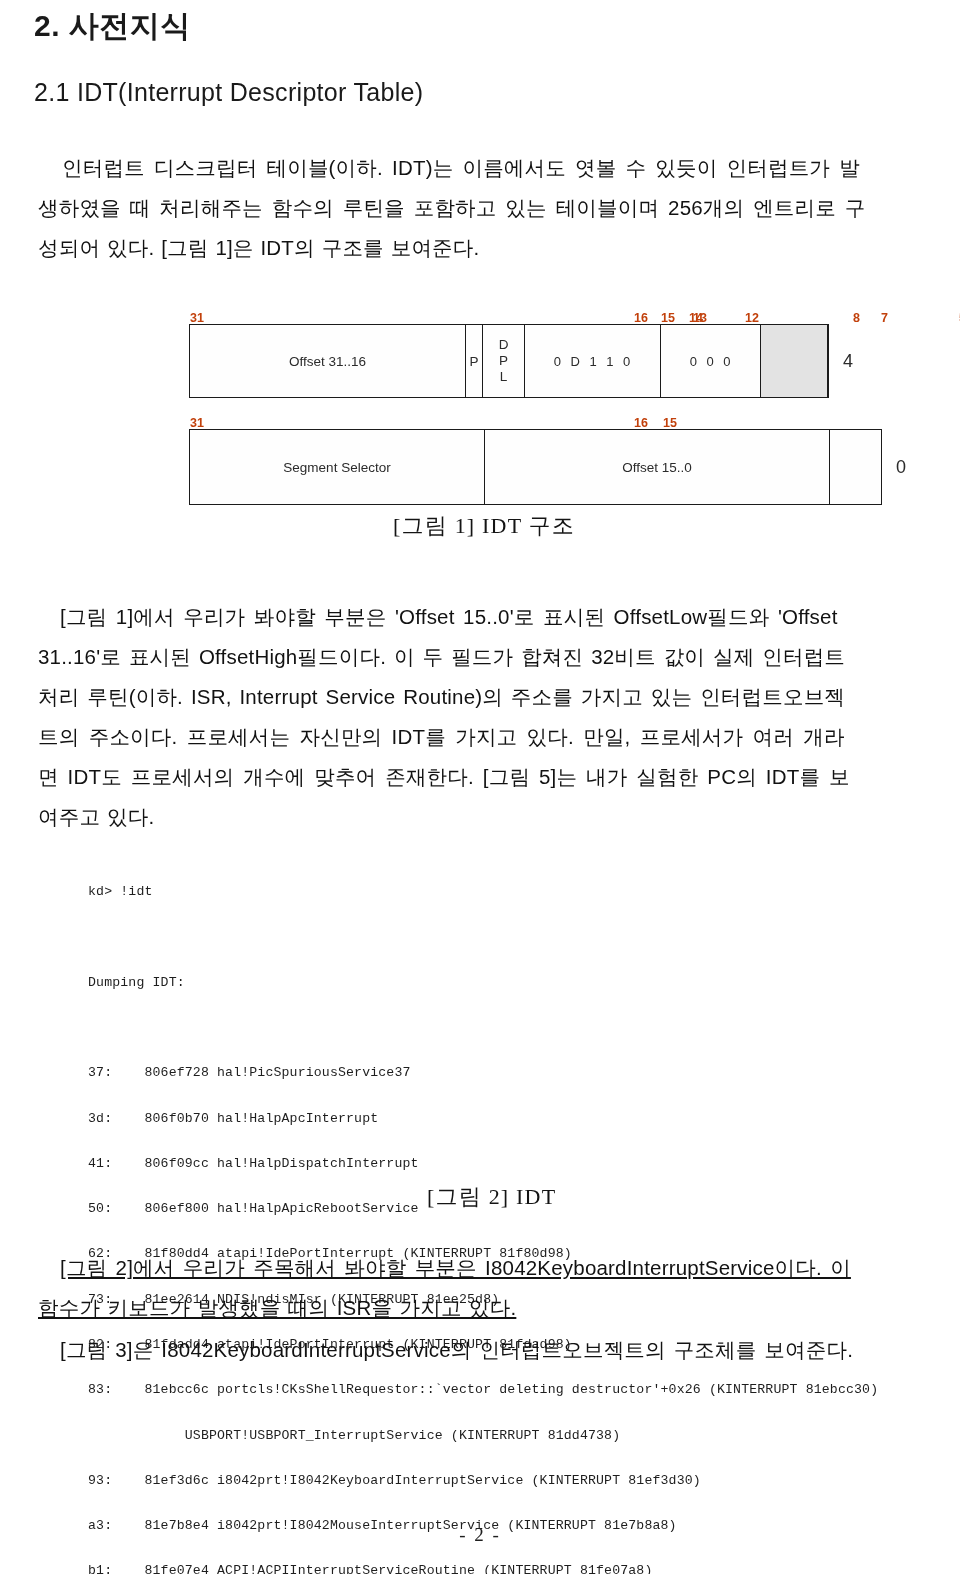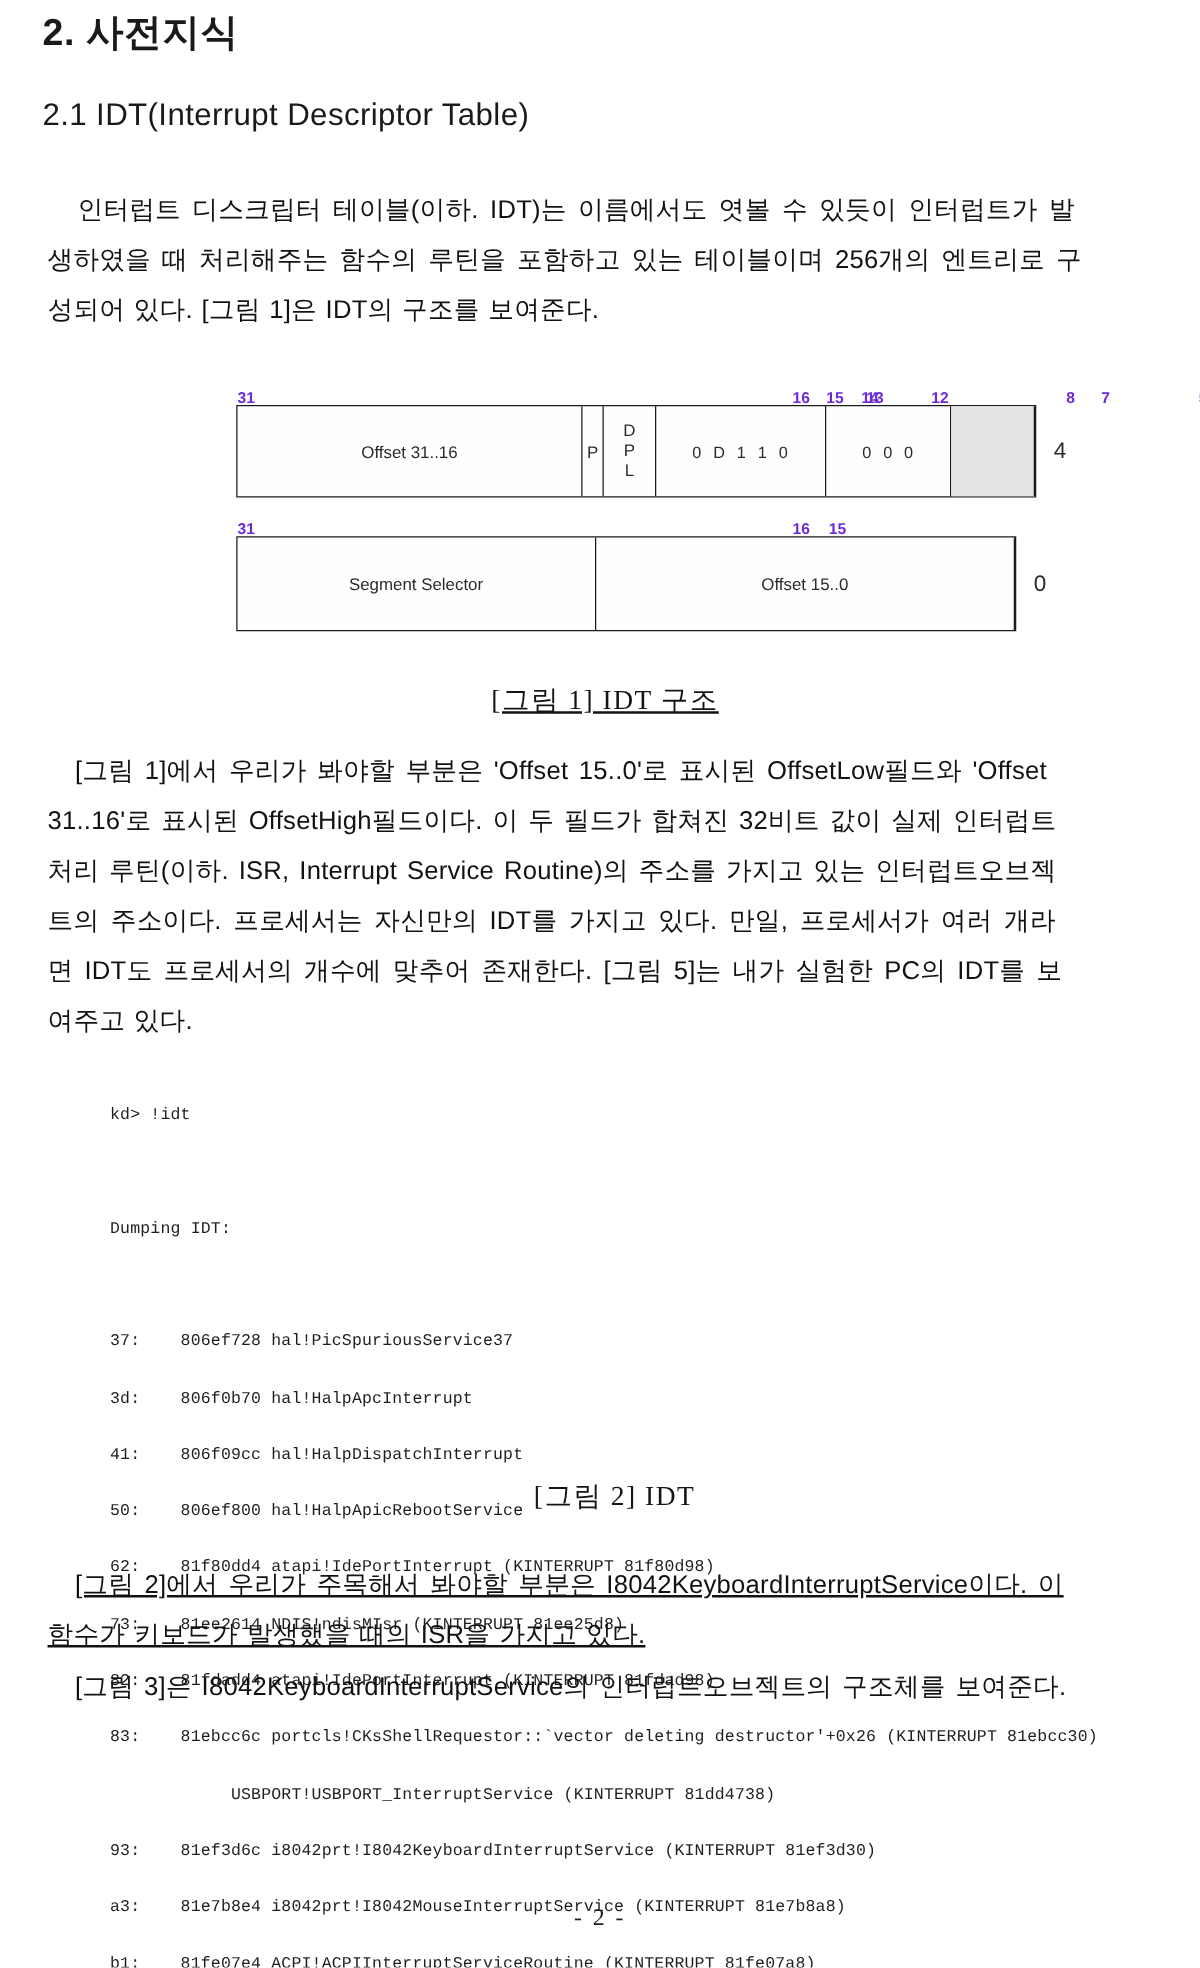--- a/index.html
+++ b/index.html
@@ -80,21 +80,21 @@
 
   
   .caption {
     position: absolute;
     font-family: "Liberation Serif", "DejaVu Serif", serif;
     font-size: 22px;
     letter-spacing: 1.2px;
     color: #141414;
     white-space: nowrap;
   }
-  #caption-fig1 { left: 393px; top: 545px; text-decoration: underline; }
+  #caption-fig1 { left: 393px; top: 511px; }
   #caption-fig2 { left: 427px; top: 1182px; }
 
   
   #figure1 {
     position: absolute;
     left: 189px;
     top: 307px;
     width: 640px;
     height: 200px;
   }
@@ -105,21 +105,21 @@
   .bitlabels {
     position: relative;
     height: 17px;
   }
   .bitlabels span {
     position: absolute;
     bottom: 0;
     font-family: "Liberation Sans", "DejaVu Sans", sans-serif;
     font-size: 12.5px;
     font-weight: bold;
-    color: #6d28d9;
+    color: #c2410c;
     line-height: 12px;
   }
   .fieldbar {
     position: relative;
     height: 74px;
     border: 1.6px solid #1b1b1b;
     box-sizing: border-box;
     background: #fefefe;
     display: flex;
   }
@@ -255,21 +255,21 @@
 
     <div class="row-gap"></div>
 
     <div class="bitrow">
       <div class="bitlabels">
         <span style="left:1px">31</span>
         <span style="left:445px">16</span>
         <span style="left:474px">15</span>
 
       </div>
-      <div class="fieldbar" style="width:624px; height:76px">
+      <div class="fieldbar" style="width:693px; height:76px">
         <div class="cell" style="width:295px">
           <span>Segment Selector</span>
         </div>
         <div class="cell" style="width:345px">
           <span>Offset 15..0</span>
         </div>
         <span class="byteno">0</span>
       </div>
     </div>
   </div>

